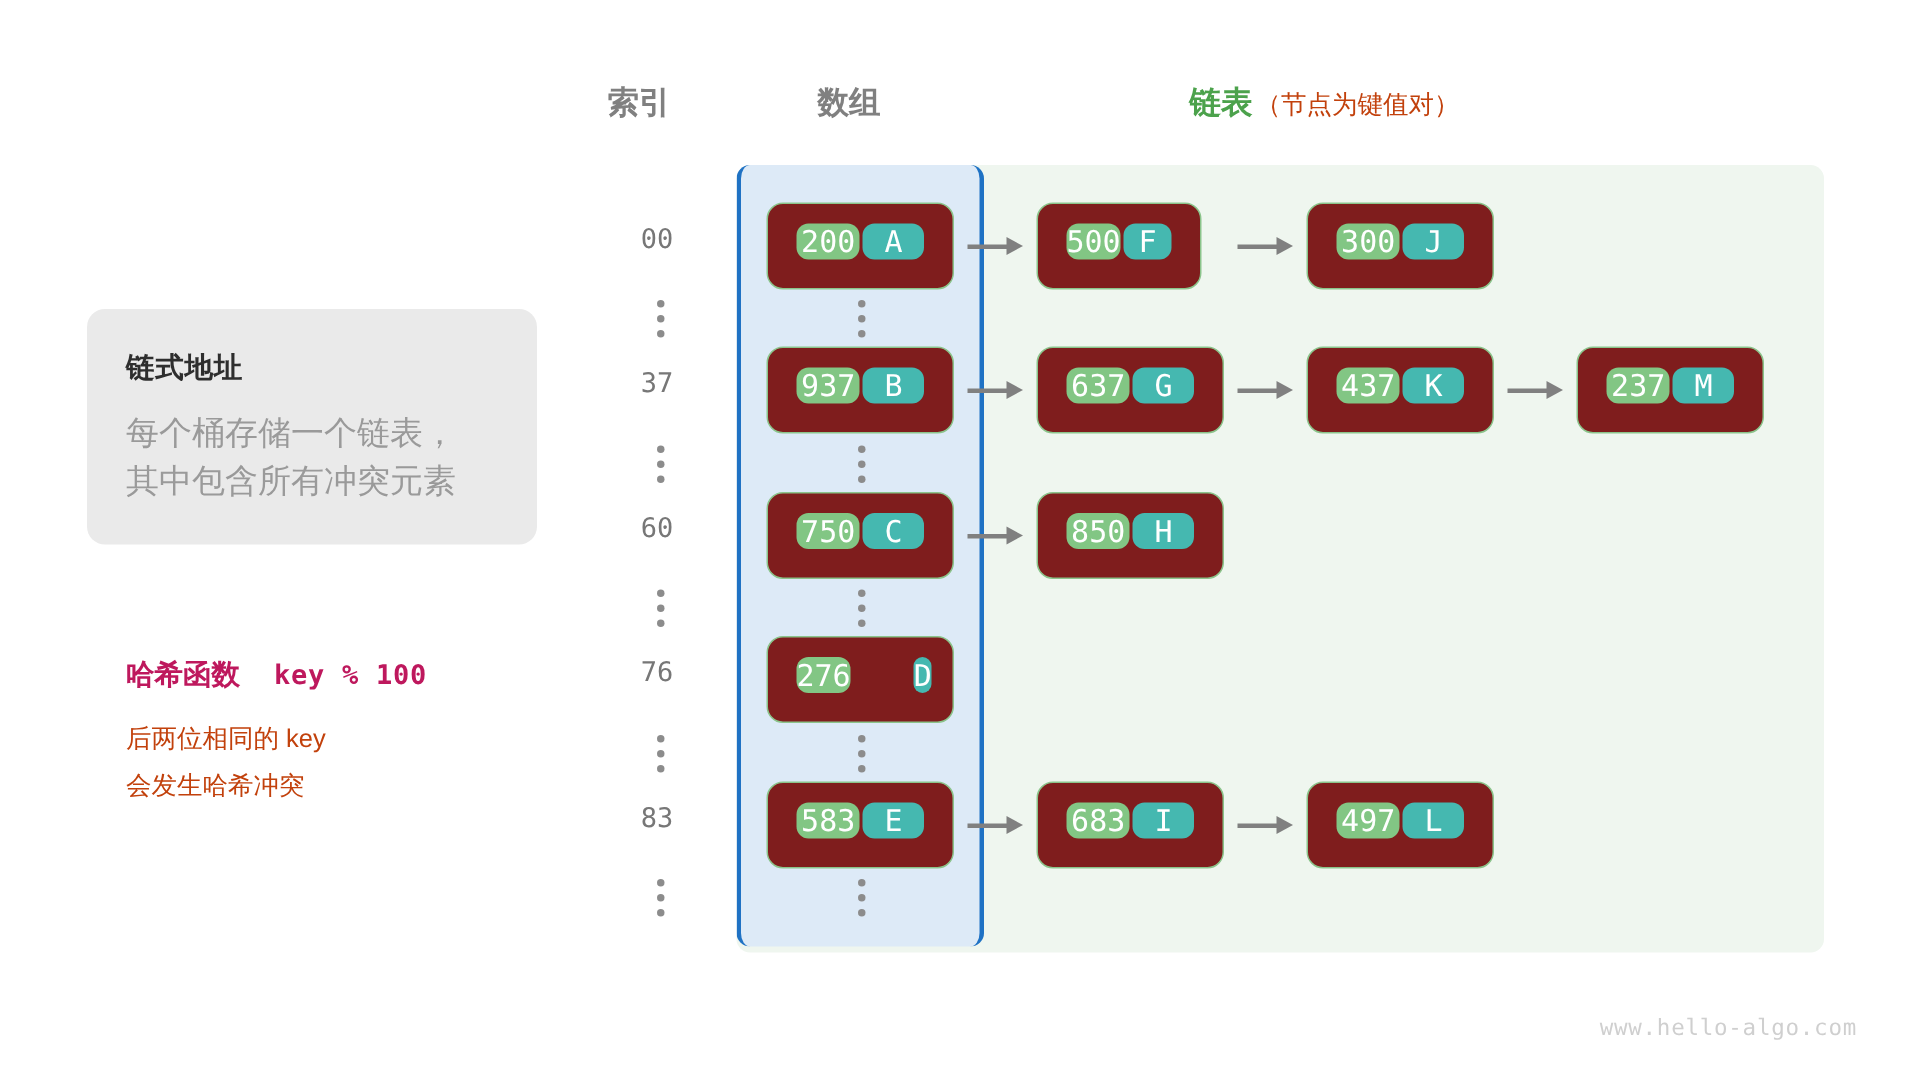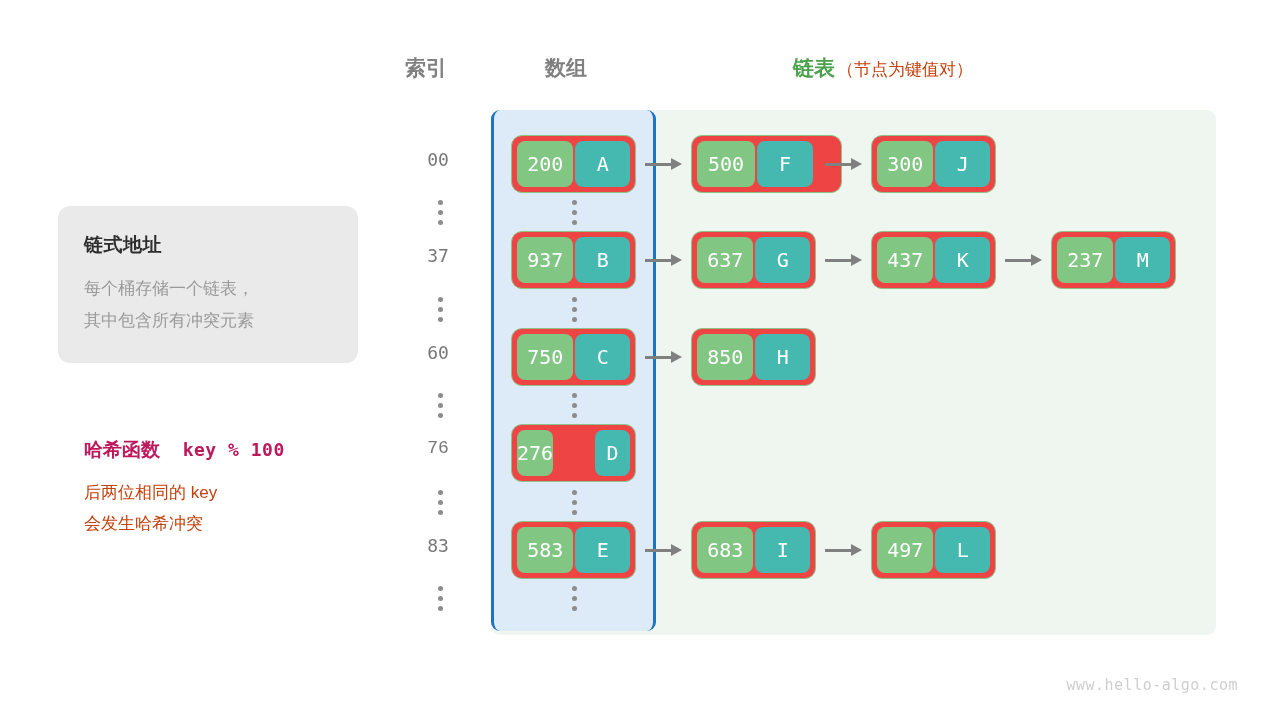--- a/index.html
+++ b/index.html
@@ -50,21 +50,21 @@
     font-size: 19px;
     font-weight: bold;
     color: #2e2e2e;
     letter-spacing: 0.5px;
     text-align: center;
   }
   #info-card-desc {
     position: absolute;
     left: 26px;
     top: 67px;
-    font-size: 17px;
+    font-size: 22px;
     line-height: 32px;
     color: #9a9a9a;
     white-space: pre-line;
   }
 
   
   #hash-title {
     position: absolute;
     left: 84px;
     top: 437px;
@@ -137,24 +137,25 @@
   }
   .vdots span:last-child { margin-bottom: 0; }
 
   
   .node {
     position: absolute;
     height: 58px;
     box-sizing: border-box;
     border: 1.5px solid #8bc48b;
     border-radius: 11px;
-    background: #ef4444;
-    padding: 5px;
+    background: #7f1d1d;
+    padding: 19px;
     display: flex;
     overflow: hidden;
+    align-items: flex-end;
   }
   .node .key, .node .val {
     display: flex;
     align-items: center;
     justify-content: center;
     color: #ffffff;
     font-family: "DejaVu Sans Mono", "Liberation Mono", monospace;
     font-size: 20px;
     border-radius: 8px;
   }
@@ -224,21 +225,21 @@
 <div id="diagram-body">
     <div class="index-label" style="top: 149px;">00</div>
     <div class="node" style="left: 511px; top: 135px; width: 125px;">
       <div class="key">200</div>
       <div class="val">A</div>
     </div>
     <div class="arrow" style="left: 645px; top: 158px; width: 37px;">
       <div class="shaft" style="width: 27px;"></div>
       <div class="head" style="left: 26px;"></div>
     </div>
-    <div class="node" style="left: 691px; top: 135px; width: 151px;">
+    <div class="node" style="left: 691px; top: 135px; width: 110px;">
       <div class="key">500</div>
       <div class="val">F</div>
     </div>
     <div class="arrow" style="left: 825px; top: 158px; width: 37px;">
       <div class="shaft" style="width: 27px;"></div>
       <div class="head" style="left: 26px;"></div>
     </div>
     <div class="node" style="left: 871px; top: 135px; width: 125px;">
       <div class="key">300</div>
       <div class="val">J</div>
@@ -308,21 +309,21 @@
     <div class="vdots" style="left: 435px; top: 393px;">
       <span></span>
       <span></span>
       <span></span>
     </div>
     <div class="vdots" style="left: 569px; top: 393px;">
       <span></span>
       <span></span>
       <span></span>
     </div>
-    <div class="index-label" style="top: 438px; font-family: Liberation Mono, monospace;">76</div>
+    <div class="index-label" style="top: 438px;">76</div>
     <div class="node" style="left: 511px; top: 424px; width: 125px; gap: 40px;">
       <div class="key">276</div>
       <div class="val">D</div>
     </div>
     <div class="vdots" style="left: 435px; top: 490px;">
       <span></span>
       <span></span>
       <span></span>
     </div>
     <div class="vdots" style="left: 569px; top: 490px;">

